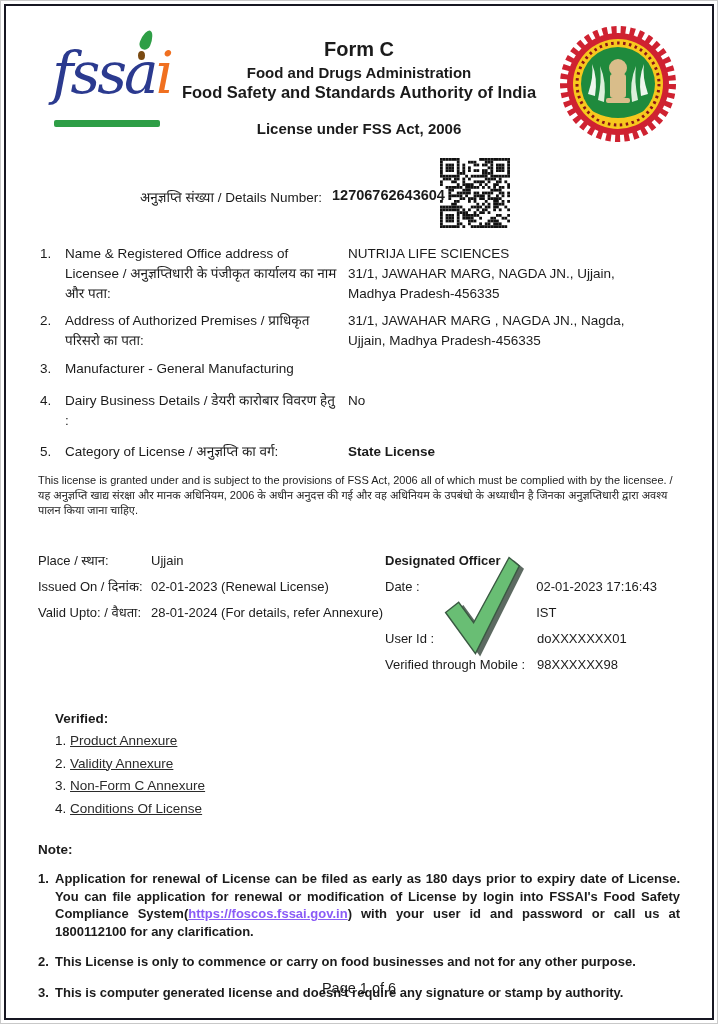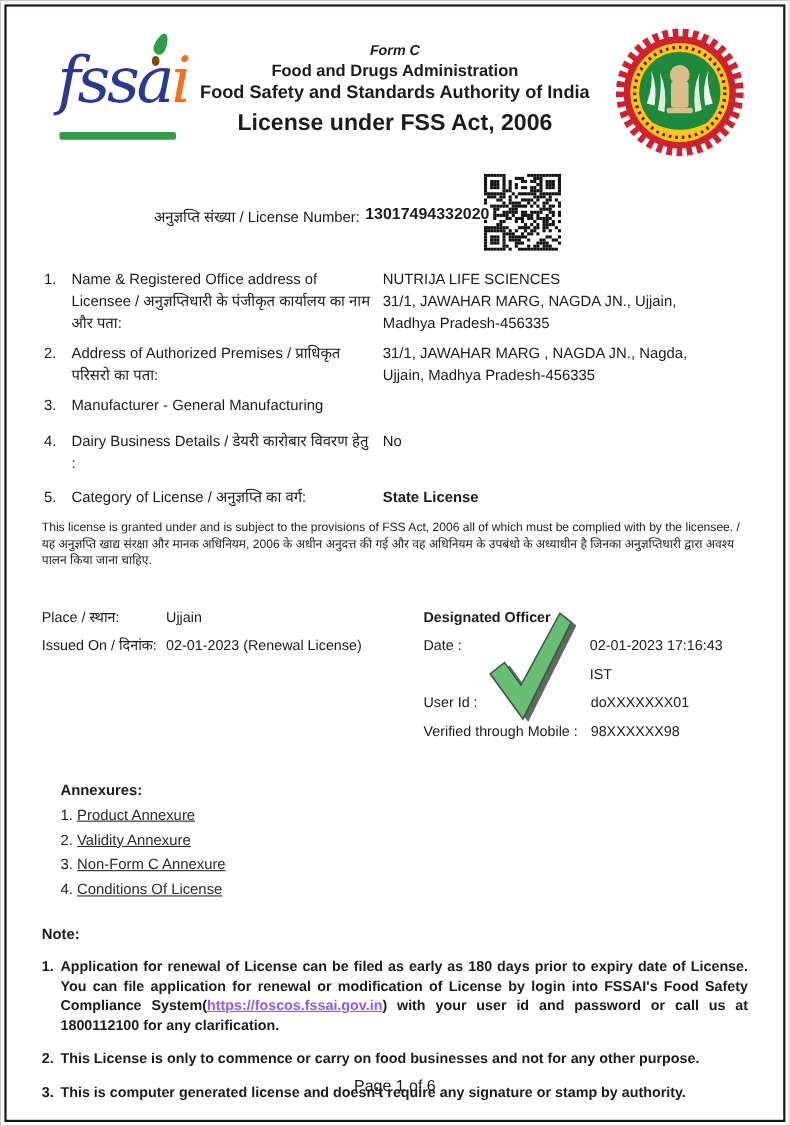--- a/index.html
+++ b/index.html
@@ -4,25 +4,25 @@
 <style>
   * { margin:0; padding:0; box-sizing:border-box; }
   html,body { width:718px; height:1024px; background:#ffffff; }
   body { font-family:"Liberation Sans","DejaVu Sans",sans-serif; color:#1b1b1b; position:relative; overflow:hidden; }
   .outer-edge { position:absolute; inset:0; border:1px solid #c9c9c9; pointer-events:none; }
   .page-frame { position:absolute; inset:4px; border:2px solid var(--frame-color,#171722); }
   .page { position:absolute; inset:6px; padding:24px 32px 0 32px; }
 
   
   .header { position:relative; text-align:center; height:122px; }
-  .h-form { font-size:13px; font-weight:700; padding-top:8px;font-style:italic; }
+  .h-form { font-size:20px; font-weight:700; padding-top:8px; }
   .h-gov  { font-size:19.5px; font-weight:700; margin-top:4px; }
   .h-dept { font-size:15px;   font-weight:700; margin-top:3px; }
   .h-auth { font-size:16.5px; font-weight:700; margin-top:2px; }
-  .h-act  { font-size:21px; font-weight:700; margin-top:6px; }
+  .h-act  { font-size:15px; font-weight:700; margin-top:18px; }
 
   
   .fssai-logo { position:absolute; left:12px; top:2px; width:114px; height:108px; }
   .fssai-text { position:absolute; top:10px; left:2px; font-family:"DejaVu Serif","Liberation Serif",serif; font-style:italic; font-size:58px; line-height:1.1; letter-spacing:-3px; }
   .fssai-blue { color:var(--fssai-blue,#2b3a8f); }
   .fssai-orange { color:var(--fssai-orange,#f07020); }
   .fssai-bar-top { position:absolute; top:28px; left:24px; width:84px; height:7px; background:var(--fssai-orange,#f07020); border-radius:2px; z-index:-1; }
   .fssai-bar-bottom { position:absolute; top:88px; left:4px; width:106px; height:7px; background:var(--fssai-green,#2e9e46); border-radius:2px; }
   .fssai-leaf { position:absolute; top:-2px; right:12px; width:11px; height:20px; background:var(--fssai-green,#2e9e46); border-radius:50% 50% 50% 50% / 70% 70% 30% 30%; transform:rotate(22deg); }
   .fssai-seed { position:absolute; top:19px; right:19px; width:7px; height:9px; background:#7a4a12; border-radius:50%; }
@@ -110,22 +110,22 @@
       </svg>
     </div>
 
     <div class="h-form">Form C</div>
     <div class="h-dept">Food and Drugs Administration</div>
     <div class="h-auth">Food Safety and Standards Authority of India</div>
     <div class="h-act">License under FSS Act, 2006</div>
   </div>
 
   <div class="license-row">
-    <span class="lic-label">अनुज्ञप्ति संख्या / License Number:</span>
-    <span class="lic-value">13017494332020</span>
+    <span class="lic-label">अनुज्ञप्ति संख्या / Details Number:</span>
+    <span class="lic-value">12706762643604</span>
     <div class="qr"><svg width="70" height="70" viewBox="0 0 70 70" fill="#111">
           <rect x="0.0" y="0.0" width="2.8" height="2.8"></rect>
           <rect x="2.8" y="0.0" width="2.8" height="2.8"></rect>
           <rect x="5.6" y="0.0" width="2.8" height="2.8"></rect>
           <rect x="8.4" y="0.0" width="2.8" height="2.8"></rect>
           <rect x="11.2" y="0.0" width="2.8" height="2.8"></rect>
           <rect x="14.0" y="0.0" width="2.8" height="2.8"></rect>
           <rect x="16.8" y="0.0" width="2.8" height="2.8"></rect>
           <rect x="39.2" y="0.0" width="2.8" height="2.8"></rect>
           <rect x="42.0" y="0.0" width="2.8" height="2.8"></rect>
@@ -498,40 +498,44 @@
     </div>
     <div class="issue-left">
       <div class="iss-row">
         <span class="iss-label">Place / स्थान:</span>
         <span class="iss-value">Ujjain</span>
       </div>
       <div class="iss-row">
         <span class="iss-label">Issued On / दिनांक:</span>
         <span class="iss-value">02-01-2023 (Renewal License)</span>
       </div>
+      <div class="iss-row">
+        <span class="iss-label">Valid Upto: / वैधता:</span>
+        <span class="iss-value">28-01-2024 (For details, refer Annexure)</span>
+      </div>
     </div>
     <div class="issue-right">
       <div class="off-title">Designated Officer</div>
       <div class="off-row">
         <span class="off-label">Date :</span>
         <span class="off-value">02-01-2023 17:16:43 IST</span>
       </div>
       <div class="off-row">
         <span class="off-label">User Id :</span>
         <span class="off-value">doXXXXXXX01</span>
       </div>
       <div class="off-row">
         <span class="off-label">Verified through Mobile :</span>
         <span class="off-value">98XXXXXX98</span>
       </div>
     </div>
   </div>
 
   <div class="annexures">
-    <div class="anx-title">Annexures:</div>
+    <div class="anx-title">Verified:</div>
     <div class="anx-item"><span>1.</span> <a class="anx-link">Product Annexure</a></div>
     <div class="anx-item"><span>2.</span> <a class="anx-link">Validity Annexure</a></div>
     <div class="anx-item"><span>3.</span> <a class="anx-link">Non-Form C Annexure</a></div>
     <div class="anx-item"><span>4.</span> <a class="anx-link">Conditions Of License</a></div>
   </div>
 
   <div class="note">
     <div class="note-title">Note:</div>
     <div class="note-item">
       <span class="n-no">1.</span>

